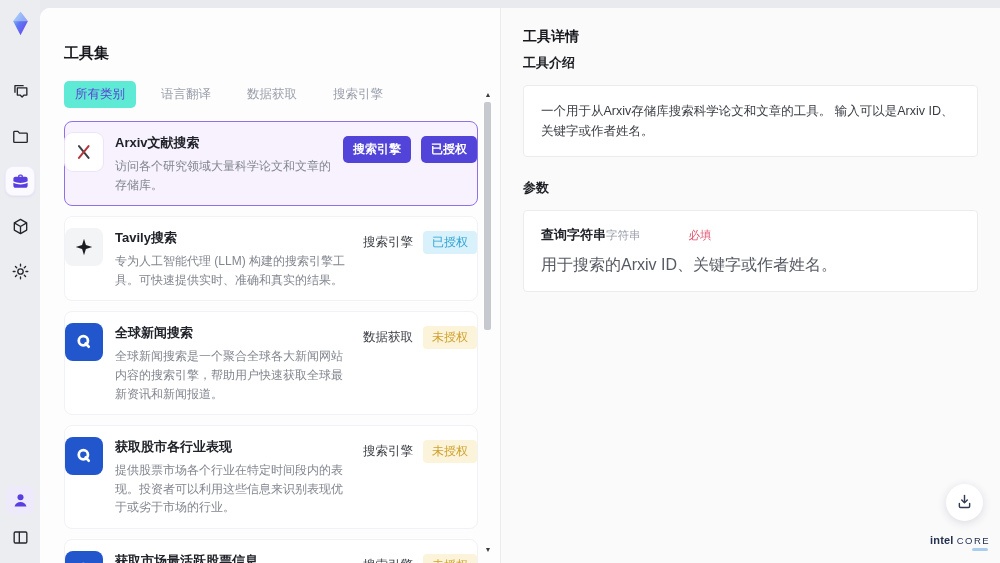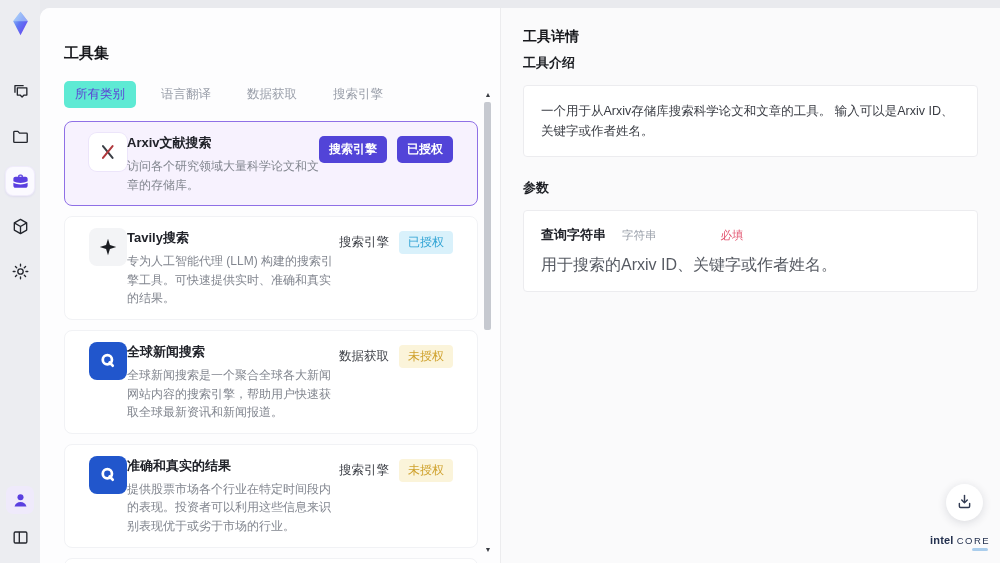--- a/index.html
+++ b/index.html
@@ -21,21 +21,21 @@
   .content { flex:1; margin-top:8px; background:#fff; border-top-left-radius:10px; display:flex; overflow:hidden; position:relative; }
 
   
   .tools-panel { width:460px; flex:none; display:flex; flex-direction:column; padding:16px 0 0 24px; position:relative; background:#fdfdfe; }
   .panel-title { font-size:15px; font-weight:bold; color:#17181c; margin:20px 0 18px; }
   .tabs { display:flex; gap:14px; align-items:center; margin-bottom:13px; }
   .tab { border:none; background:none; font-family:inherit; font-size:12.5px; color:#999ea9; padding:5px 11px; border-radius:5px; cursor:pointer; }
   .tab.active { background:#5eead4; color:#5b44d4; font-weight:normal; }
 
   .tool-list { flex:1; overflow:hidden; display:flex; flex-direction:column; gap:10px; padding-right:22px; }
-  .tool-card { display:flex; align-items:flex-start; background:#fff; border:1px solid #f1f2f5; border-radius:8px; padding:11px 24px; cursor:pointer; flex:none; }
+  .tool-card { display:flex; gap:12px; align-items:flex-start; background:#fff; border:1px solid #f1f2f5; border-radius:8px; padding:11px 0; cursor:pointer; flex:none; }
   .tool-card.selected { background:#f7f2fe; border:1.5px solid #8f70e6; }
   .tool-icon { width:38px; height:38px; border-radius:8px; flex:none; display:grid; place-items:center; }
   .tool-icon svg { width:22px; height:22px; display:block; }
   .icon-white { background:#fff; box-shadow:0 0 0 1px #ece5fa; }
   .icon-gray  { background:#f3f4f6; }
   .icon-blue  { background:#2156cc; }
   .tool-info { flex:1; min-width:0; padding-top:1px; }
   .tool-name { font-size:13px; font-weight:bold; color:#202229; margin-bottom:5px; }
   .tool-desc { font-size:12px; color:#82868f; line-height:1.55; }
   .tool-meta { flex:none; display:flex; gap:10px; align-items:center; padding-top:3px; }
@@ -51,21 +51,21 @@
   .sb-up { top:-4px; }
   .sb-down { bottom:0; }
   .sb-thumb { position:absolute; top:8px; left:1px; width:7px; height:228px; background:#c6c9d0; border-radius:2px; cursor:grab; }
 
   
   .details-panel { flex:1; background:#fafafb; border-left:1px solid #ececee; padding:16px 22px; position:relative; }
   .details-title { font-size:14px; font-weight:bold; color:#17181c; margin:4px 0 8px; }
   .section-heading { font-size:13px; font-weight:bold; color:#1c1e23; margin-bottom:13px; }
   .info-card { background:#fff; border:1px solid #ececef; border-radius:4px; padding:15px 17px; margin-bottom:22px; }
   .intro-text { font-size:12.5px; color:#3a3d44; line-height:1.6; }
-  .param-head { display:flex; gap:16px; align-items:baseline; margin-bottom:11px; }
+  .param-head { display:flex; gap:0; align-items:baseline; margin-bottom:11px; }
   .param-name { font-size:13px; font-weight:bold; color:#202229; }
   .param-type { font-size:11.5px; color:#9aa0aa; }
   .param-required { font-size:11.5px; color:#e25570;margin-left:48px; }
   .param-desc { font-size:16px; color:#565a62; }
 
   
   .fab { position:absolute; right:17px; bottom:42px; width:37px; height:37px; border-radius:50%; background:#fff; border:none; box-shadow:0 2px 10px rgba(30,35,60,.14); display:grid; place-items:center; cursor:pointer; }
   .fab svg { width:19px; height:19px; }
   .brand { position:absolute; right:12px; bottom:12px; width:58px; text-align:center; }
   .brand-line { font-size:11px; color:#23304e; white-space:nowrap;text-align:center; }
@@ -211,21 +211,21 @@
             </div>
   </div>
           <div class="tool-card">
     <div class="tool-icon icon-blue">
               <svg viewBox="0 0 24 24">
                 <circle cx="11.3" cy="10.6" r="5" fill="none" stroke="#fff" stroke-width="3"></circle>
                 <path d="M13.8 13.6l3.3 3.5" stroke="#fff" stroke-width="3" stroke-linecap="round"></path>
               </svg>
             </div>
     <div class="tool-info">
-      <div class="tool-name">准确和真实的结果</div>
+      <div class="tool-name">获取股市各行业表现</div>
       <div class="tool-desc">提供股票市场各个行业在特定时间段内的表现。投资者可以利用这些信息来识别表现优于或劣于市场的行业。</div>
     </div>
     <div class="tool-meta">
               <span class="category-text">搜索引擎</span>
               <span class="badge yellow">未授权</span>
             </div>
   </div>
           <div class="tool-card">
     <div class="tool-icon icon-blue">
               <svg viewBox="0 0 24 24">

